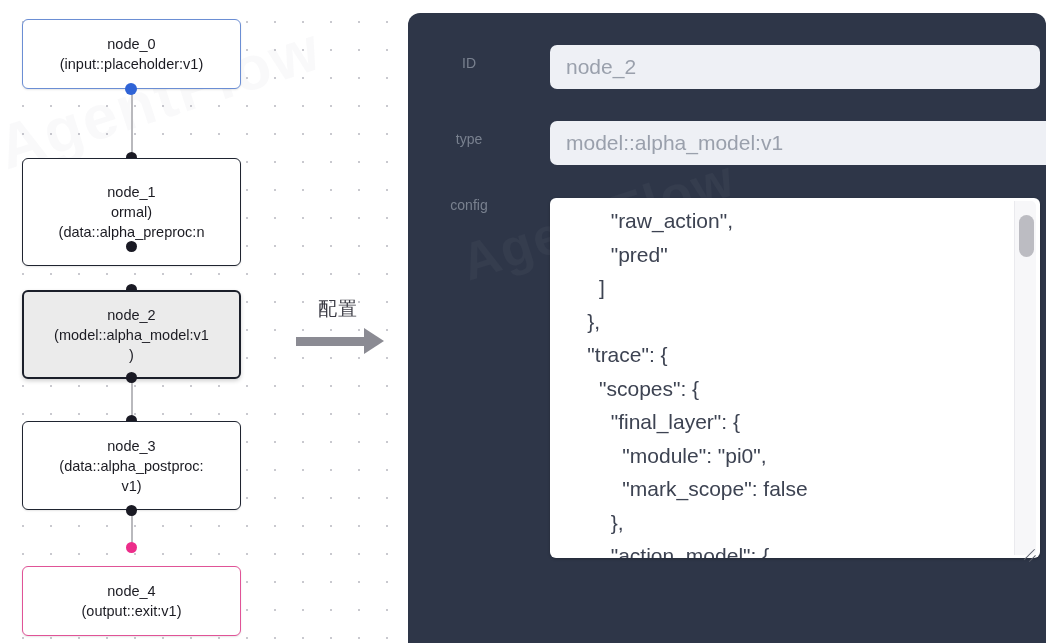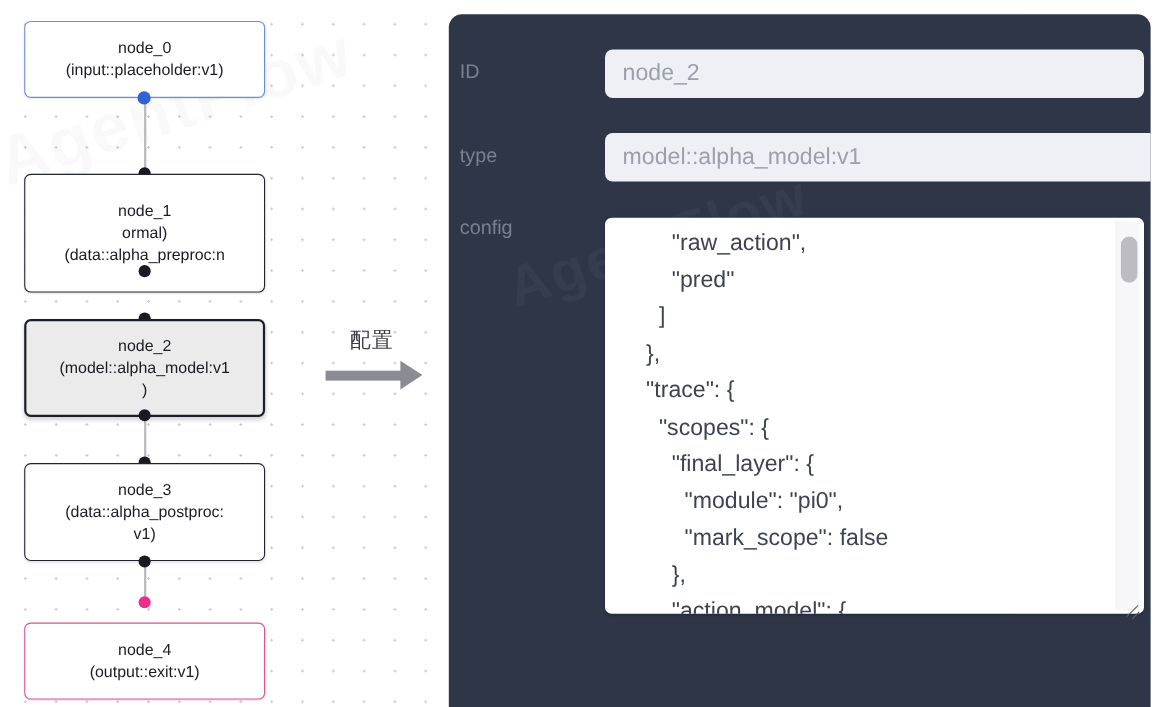--- a/index.html
+++ b/index.html
@@ -156,22 +156,22 @@
     line-height: 130px;
   }
 
   .field-row {
     position: absolute;
     display: flex;
     align-items: flex-start;
   }
   .field-label {
     color: #79818f;
-    font-size: 18px;
-    text-align: left;
+    font-size: 14px;
+    text-align: center;
     width: 102px;
     padding-right: 0;
     line-height: 1;
   }
   .field-input {
     background: #eef0f5;
     border: none;
     border-radius: 7px;
     color: #9aa0ac;
     font-size: 21px;

